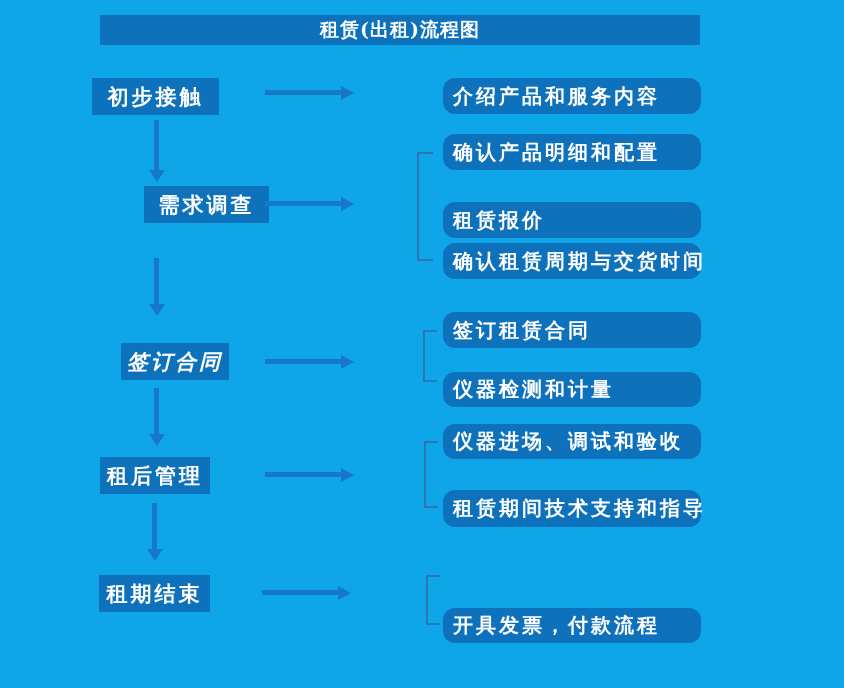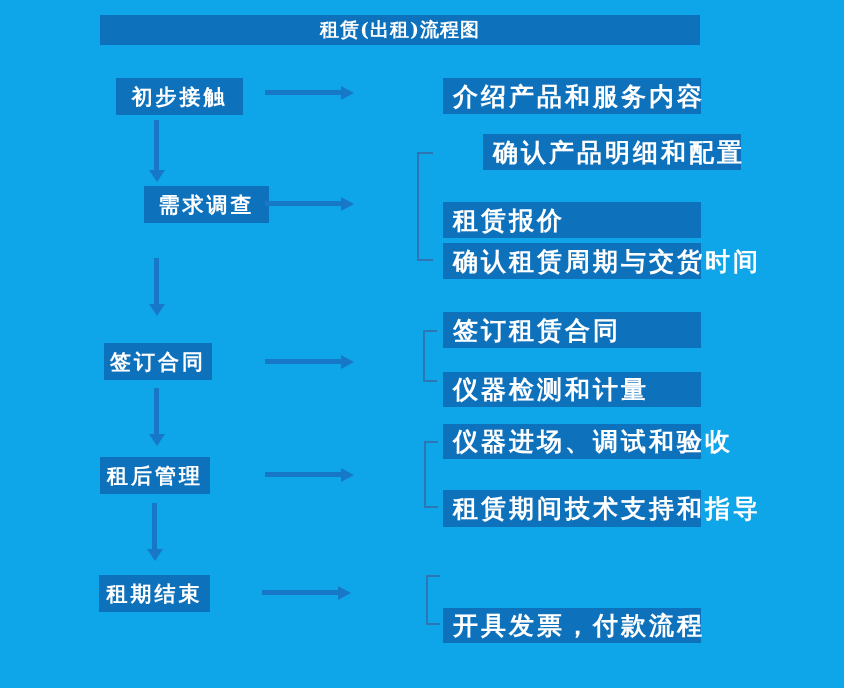--- a/index.html
+++ b/index.html
@@ -15,21 +15,21 @@
   .step-box{
     position:absolute;background:var(--box);color:var(--text);
     display:flex;align-items:center;justify-content:center;
     font-size:21px;font-weight:bold;letter-spacing:3px;white-space:nowrap;
   }
   .detail-box{
     position:absolute;left:443px;width:258px;height:36px;
     background:var(--box);color:var(--text);
     display:flex;align-items:center;
     padding-left:10px;box-sizing:border-box;
-    font-size:25px;font-weight:bold;letter-spacing:3px;white-space:nowrap;
+    font-size:20px;font-weight:bold;letter-spacing:3px;white-space:nowrap;border-radius:12px;
   }
   .h-arrow{position:absolute;height:5px;background:var(--arrow);}
   .h-arrow::after{
     content:"";position:absolute;left:100%;top:50%;transform:translateY(-50%);
     border-left:13px solid var(--arrow);
     border-top:7px solid transparent;border-bottom:7px solid transparent;
   }
   .v-arrow{position:absolute;width:5px;background:var(--arrow);}
   .v-arrow::after{
     content:"";position:absolute;top:100%;left:50%;transform:translateX(-50%);
@@ -44,23 +44,23 @@
     box-sizing:border-box;
   }
 </style>
 </head>
 <body>
 
 <div class="canvas">
 
   <div class="title-bar" style="left:100px;top:15px;width:600px;height:30px;">租赁(出租)流程图</div>
 
-  <div class="step-box" style="left:116px;top:78px;width:127px;height:37px;">初步接触</div>
+  <div class="step-box" style="left:92px;top:78px;width:127px;height:37px;">初步接触</div>
   <div class="step-box" style="left:100px;top:186px;width:125px;height:37px;margin-left:44px;">需求调查</div>
-  <div class="step-box" style="left:104px;top:343px;width:108px;height:37px;">签订合同</div>
+  <div class="step-box" style="left:121px;top:343px;width:108px;height:37px;font-style:italic;">签订合同</div>
   <div class="step-box" style="left:100px;top:457px;width:110px;height:37px;">租后管理</div>
   <div class="step-box" style="left:99px;top:575px;width:111px;height:37px;">租期结束</div>
 
   <div class="v-arrow" style="left:154px;top:120px;height:50px;"></div>
   <div class="v-arrow" style="left:154px;top:258px;height:46px;"></div>
   <div class="v-arrow" style="left:154px;top:388px;height:46px;"></div>
   <div class="v-arrow" style="left:152px;top:503px;height:46px;"></div>
 
   <div class="h-arrow" style="left:265px;top:90px;width:76px;"></div>
   <div class="h-arrow" style="left:265px;top:201px;width:76px;"></div>
@@ -68,21 +68,21 @@
   <div class="h-arrow" style="left:265px;top:472px;width:76px;"></div>
   <div class="h-arrow" style="left:262px;top:590px;width:76px;"></div>
 
   <div class="bracket" style="left:417px;top:152px;width:16px;height:109px;"></div>
   <div class="bracket" style="left:423px;top:330px;width:14px;height:52px;"></div>
   <div class="bracket" style="left:424px;top:441px;width:14px;height:67px;"></div>
   <div class="bracket" style="left:426px;top:575px;width:14px;height:50px;"></div>
 
   <div class="detail-box" style="top:78px;">介绍产品和服务内容</div>
 
-  <div class="detail-box" style="top:134px;margin-left:40px;">确认产品明细和配置</div>
+  <div class="detail-box" style="top:134px;">确认产品明细和配置</div>
   <div class="detail-box" style="top:186px;margin-top:16px;">租赁报价</div>
   <div class="detail-box" style="top:243px;">确认租赁周期与交货时间</div>
 
   <div class="detail-box" style="top:312px;text-align:center;">签订租赁合同</div>
   <div class="detail-box" style="top:364px;height:35px;margin-top:8px;">仪器检测和计量</div>
 
   <div class="detail-box" style="top:424px;height:35px;">仪器进场、调试和验收</div>
   <div class="detail-box" style="top:490px;height:37px;">租赁期间技术支持和指导</div>
 
   <div class="detail-box" style="top:608px;height:35px;">开具发票，付款流程</div>

